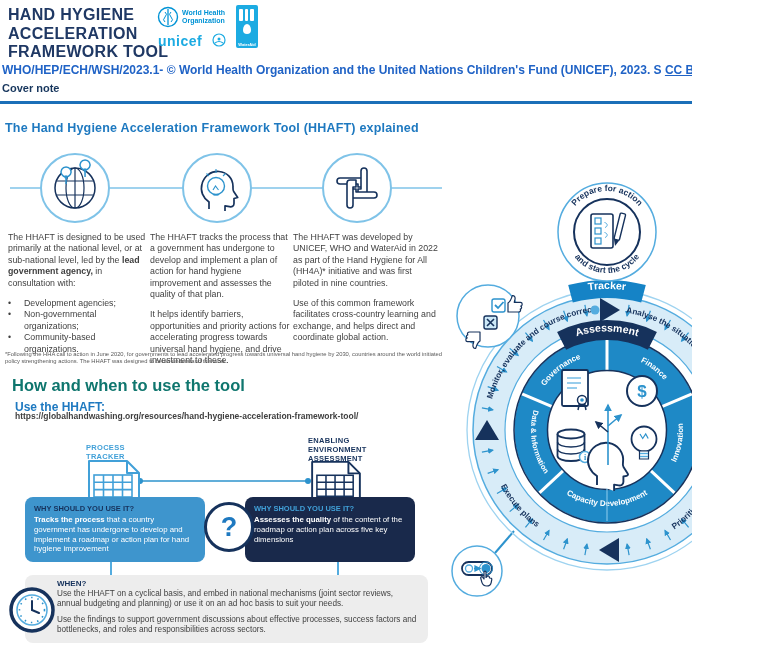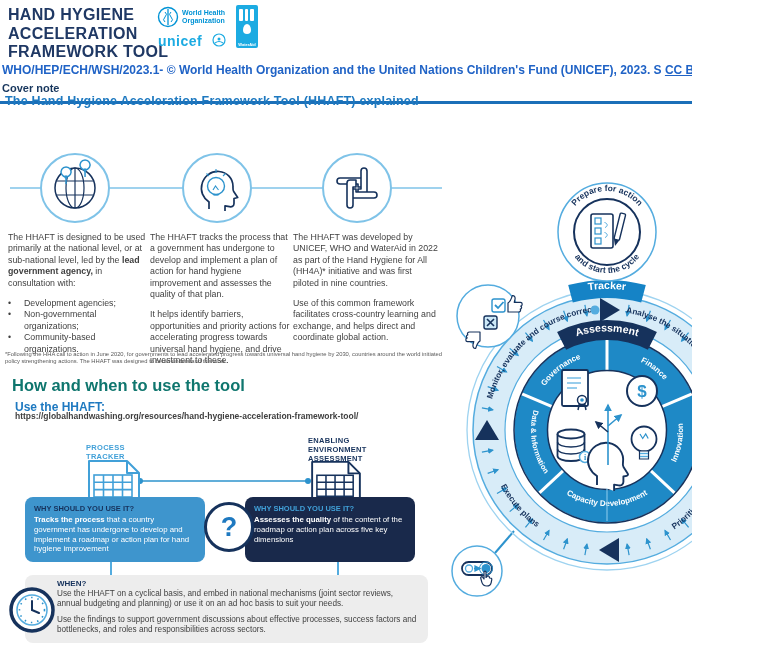--- a/index.html
+++ b/index.html
@@ -14,21 +14,21 @@
   .wateraid{left:236px;top:5px;width:22px;height:43px;background:#1CABE2;border-radius:2px;}
   .wateraid .bars{position:absolute;top:4px;left:3px;display:flex;gap:2px;}
   .wateraid .bar{width:3.5px;height:12px;background:#fff;border-radius:1px;}
   .wateraid .drop{position:absolute;top:19px;left:7px;width:8px;height:10px;background:#fff;
        border-radius:50% 50% 50% 50%/60% 60% 40% 40%;}
   .wateraid-label{position:absolute;bottom:1px;left:0;width:100%;text-align:center;font-size:4px;color:#fff;font-weight:bold;}
   .meta-line{left:2px;top:63px;font-size:12px;font-weight:bold;color:#2063C6;white-space:nowrap;}
   .meta-line a{color:#2063C6;text-decoration:underline;}
   .cover-note{left:2px;top:82px;font-size:11px;font-weight:bold;color:#17365D;}
   .blue-rule{left:0;top:101px;width:762px;height:2.5px;background:#1B6FB8;}
-  .h1{left:5px;top:94px;font-size:12.5px;font-weight:bold;color:#1E79C0;letter-spacing:.2px;}
+  .h1{left:5px;top:121px;font-size:12.5px;font-weight:bold;color:#1E79C0;letter-spacing:.2px;}
   .col{top:232px;font-size:8.8px;line-height:11.4px;}
   .col b{color:#3F3F3F;}
   .bullet-row{display:flex;margin-top:0px;}
   .bullet-dot{width:16px;flex:0 0 16px;}
   .footnote{left:5px;top:351px;width:447px;font-size:5.8px;line-height:7.4px;color:#595959;}
   .h2{left:12px;top:376px;font-size:16.5px;font-weight:bold;color:#0f766e;}
   .use-label{left:15px;top:400px;font-size:12px;font-weight:bold;color:#1E79C0;}
   .url{left:15px;top:411px;font-size:8.5px;color:#3F3F3F;font-weight:bold;}
   .pt-label{left:86px;top:443px;font-size:7.5px;font-weight:bold;color:#41A0D8;line-height:1.2;letter-spacing:.3px;}
   .ea-label{left:308px;top:436px;font-size:7.5px;font-weight:bold;color:#16325C;line-height:1.2;letter-spacing:.3px;}

